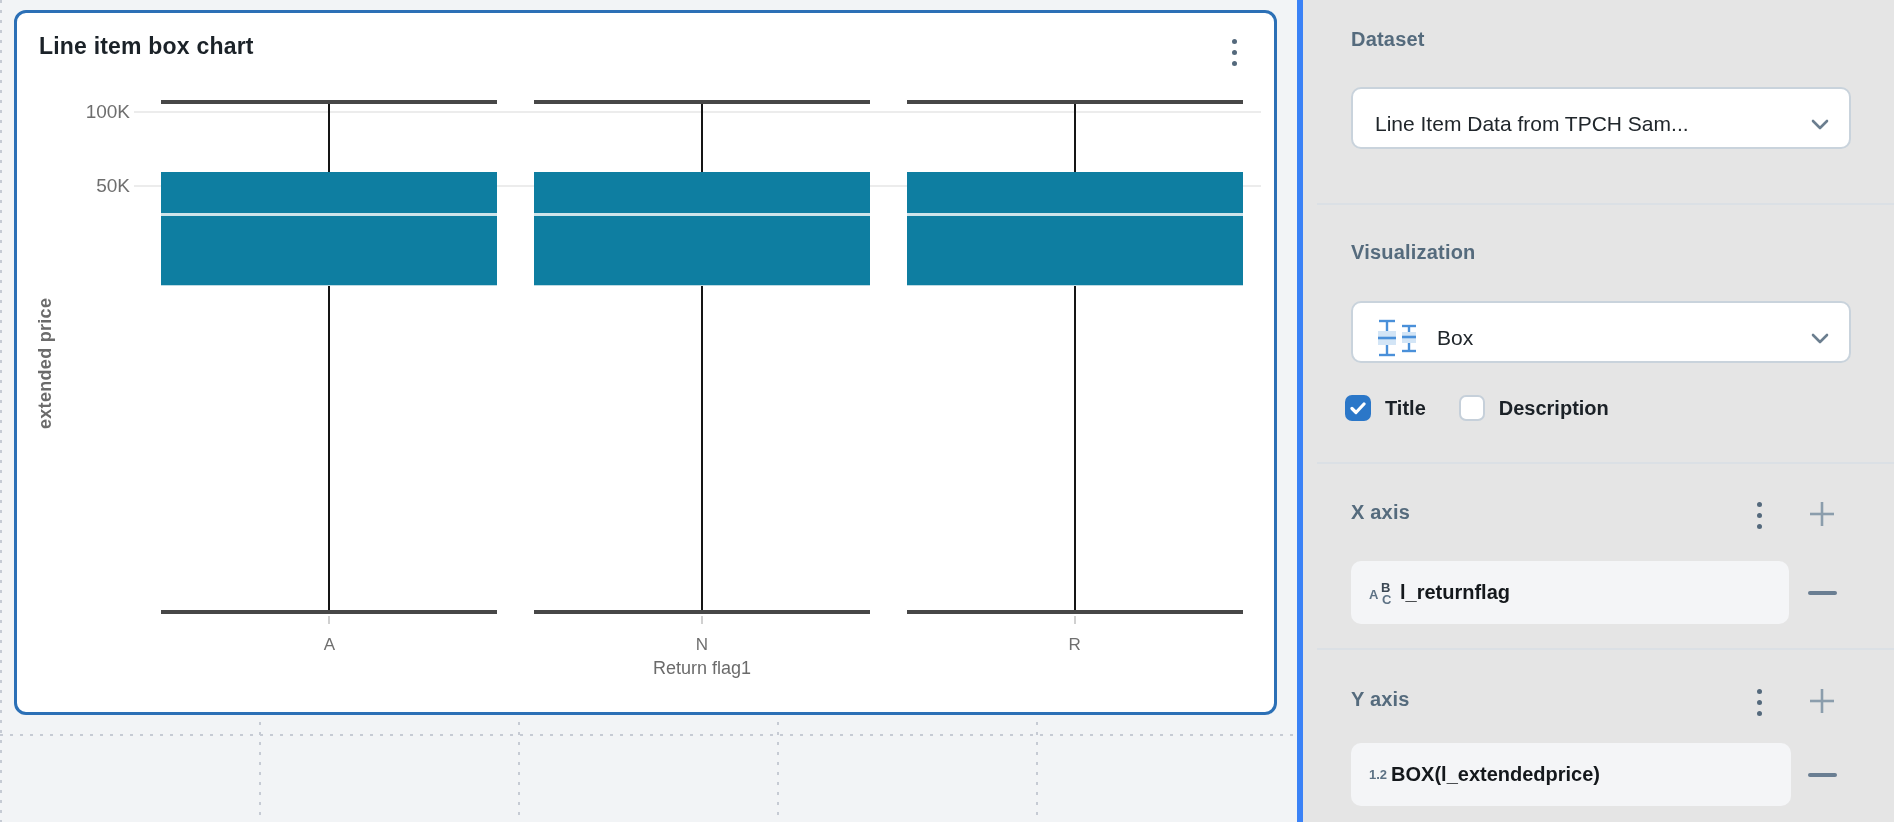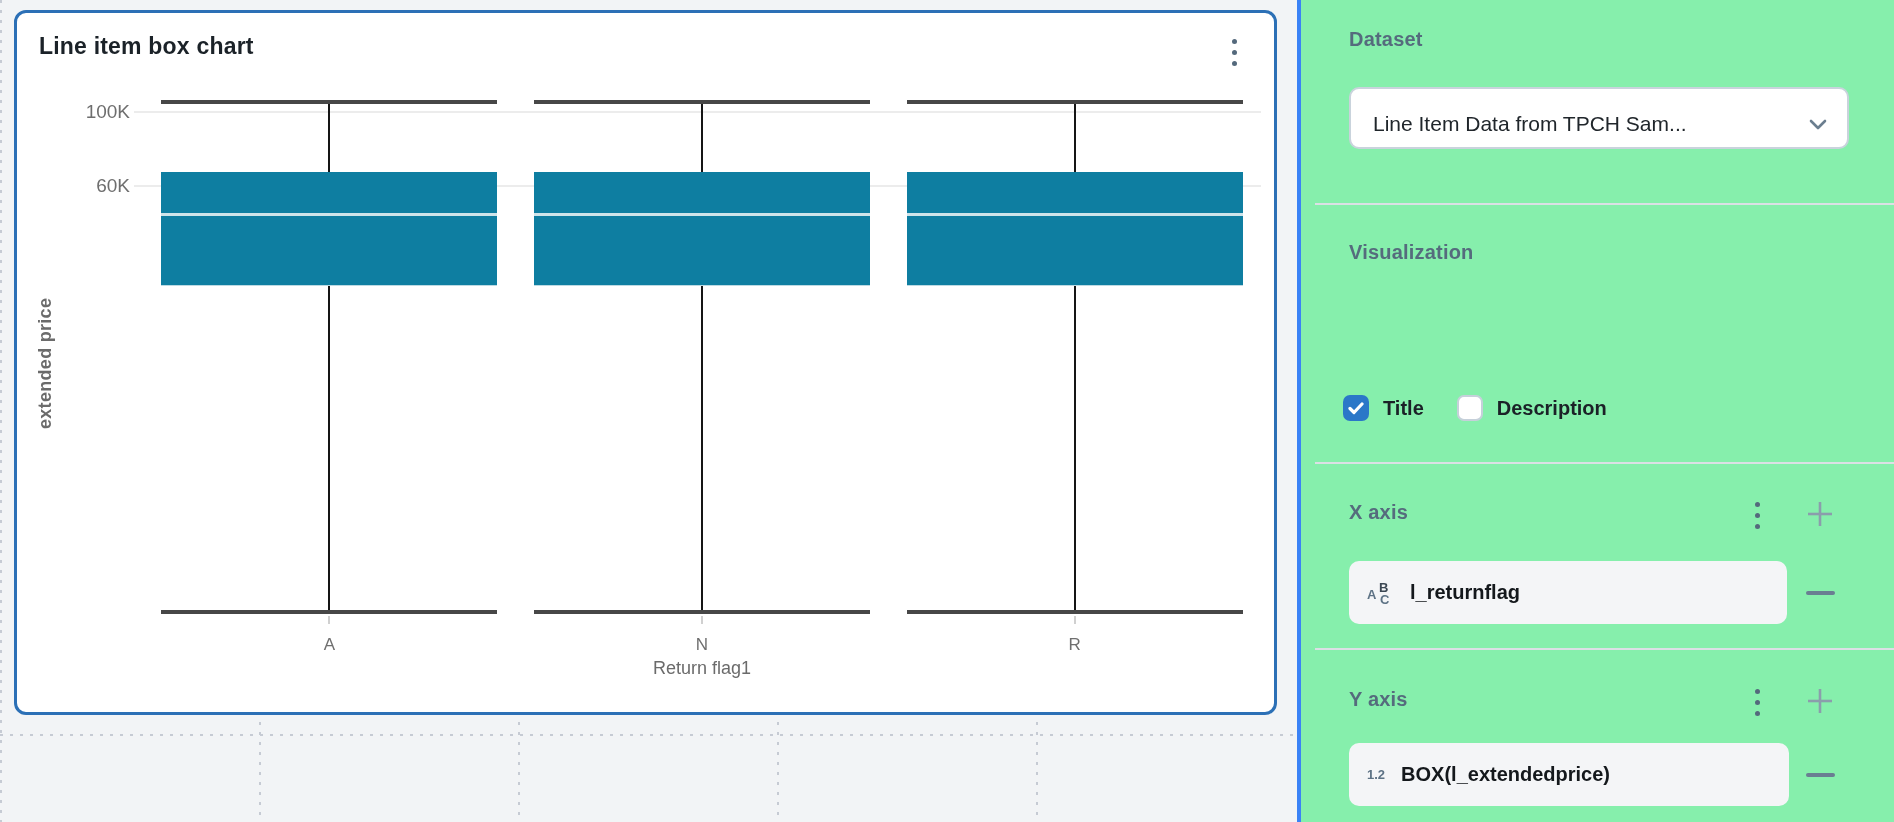--- a/index.html
+++ b/index.html
@@ -53,21 +53,21 @@
     writing-mode:vertical-rl;transform:rotate(180deg);
     font-size:18px;font-weight:700;color:#6b6b6b;letter-spacing:.3px;
   }
   .xaxis-title{
     position:absolute;left:126px;width:1118px;top:645px;text-align:center;
     font-size:18px;font-weight:400;color:#6b6b6b;
   }
   
   .panel{
     position:absolute;left:1297px;top:0;width:597px;height:822px;
-    background:#86efac;border-left:4px solid #3b82f6;box-sizing:border-box;
+    background:#e5e5e5;border-left:6px solid #3b82f6;box-sizing:border-box;
   }
   .sec-heading{
     position:absolute;left:48px;
     font-size:20px;font-weight:700;color:#556b7d;letter-spacing:.2px;
   }
   .dropdown{
     position:absolute;left:48px;width:500px;height:62px;
     border:2px solid #c9d3dc;border-radius:10px;background:#fff;
     display:flex;align-items:center;box-sizing:border-box;
     padding:12px 20px 0 22px;cursor:pointer;
@@ -88,21 +88,21 @@
   .cb-gap{width:33px;}
   .icon-plus{position:absolute;cursor:pointer;}
   .minus-btn{
     position:absolute;width:29px;height:4px;border-radius:2px;background:#6a7e92;cursor:pointer;
   }
   .chip{
     position:absolute;left:48px;width:438px;height:63px;border-radius:10px;
     background:#f4f5f7;display:flex;align-items:center;box-sizing:border-box;
     padding:0 16px 0 18px;cursor:pointer;
   }
-  .chip-label{font-size:20px;font-weight:700;color:#14181c;margin-left:16px;white-space:nowrap;}
+  .chip-label{font-size:20px;font-weight:700;color:#14181c;margin-left:4px;white-space:nowrap;}
   .abc-icon{position:relative;width:27px;height:26px;flex:0 0 auto;}
   .abc-icon .la{position:absolute;left:0;top:7px;font-size:13px;font-weight:700;color:#5d7285;}
   .abc-icon .lb{position:absolute;left:12px;top:0;font-size:13px;font-weight:700;color:#3c4854;}
   .abc-icon .lc{position:absolute;left:13px;top:12px;font-size:13px;font-weight:700;color:#5d7285;}
   .num-icon{font-size:13px;font-weight:700;color:#5d7285;flex:0 0 auto;}
   .viz-icon{flex:0 0 auto;margin-right:16px;}
   .hdr-kebab{position:absolute;}
 </style>
 </head>
 <body style="--accent: #2c70b6; --check-blue: #2b77c8;">
@@ -120,21 +120,21 @@
     <div class="kebab card-kebab">
         <i></i>
         <i></i>
         <i></i>
       </div>
 
     <div class="plot" id="plot">
       <div class="yaxis-title">extended price</div>
       <div class="xaxis-title">Return flag1</div>
     <div class="gridline" style="left: 117px; width: 1127px; top: 171.572px;"></div>
-        <div class="ytick" style="left: 40px; width: 73px; top: 161.572px;">60K</div>
+        <div class="ytick" style="left: 40px; width: 73px; top: 161.572px;">50K</div>
         <div class="gridline" style="left: 117px; width: 1127px; top: 98px;"></div>
         <div class="ytick" style="left: 40px; width: 73px; top: 88px;">100K</div>
         <div class="whisk" style="left: 311.333px; top: 88.8836px; height: 510.1px;"></div>
         <div class="cap" style="left: 144.333px; width: 336px; top: 86.8836px;"></div>
         <div class="cap" style="left: 144.333px; width: 336px; top: 596.983px;"></div>
         <div class="bx" style="left: 144.333px; width: 336px; top: 158.664px; height: 113.851px; background: rgb(14, 126, 161);"></div>
         <div class="med" style="left: 144.333px; width: 336px; top: 200.201px; background: rgb(207, 228, 234);"></div>
         <div class="xtickmark" style="left: 311.333px; top: 602.983px;"></div>
         <div class="xlab" style="left: 272.333px; width: 80px; top: 621px;">A</div>
         <div class="whisk" style="left: 684px; top: 88.8836px; height: 510.1px;"></div>
@@ -161,20 +161,38 @@
   <div class="dropdown" style="top:87px;">
     <span class="dd-text">Line Item Data from TPCH Sam...</span>
     <svg class="chev" width="18" height="11" viewBox="0 0 18 11">
       <polyline points="2,2 9,9 16,2" fill="none" stroke="#6b7e8f" stroke-width="2.6" stroke-linecap="round" stroke-linejoin="round"></polyline>
     </svg>
   </div>
 
   <div class="divider" style="top:203px;"></div>
 
   <div class="sec-heading" style="top:241px;">Visualization</div>
+  <div class="dropdown" style="top:301px;">
+    <svg class="viz-icon" width="46" height="40" viewBox="0 0 46 40">
+      <line x1="12" y1="3" x2="12" y2="37" stroke="#4a90d9" stroke-width="2.4"></line>
+      <line x1="4" y1="3" x2="20" y2="3" stroke="#4a90d9" stroke-width="2.4"></line>
+      <line x1="4" y1="37" x2="20" y2="37" stroke="#4a90d9" stroke-width="2.4"></line>
+      <rect x="3" y="13" width="18" height="14" fill="#d3e5f6" stroke="none"></rect>
+      <line x1="3" y1="20" x2="21" y2="20" stroke="#4a90d9" stroke-width="2.6"></line>
+      <line x1="34" y1="8" x2="34" y2="33" stroke="#4a90d9" stroke-width="2.4"></line>
+      <line x1="27" y1="8" x2="41" y2="8" stroke="#4a90d9" stroke-width="2.4"></line>
+      <line x1="27" y1="33" x2="41" y2="33" stroke="#4a90d9" stroke-width="2.4"></line>
+      <rect x="27" y="14" width="14" height="11" fill="#d3e5f6" stroke="none"></rect>
+      <line x1="27" y1="19" x2="41" y2="19" stroke="#4a90d9" stroke-width="2.6"></line>
+    </svg>
+    <span class="dd-text">Box</span>
+    <svg class="chev" width="18" height="11" viewBox="0 0 18 11">
+      <polyline points="2,2 9,9 16,2" fill="none" stroke="#6b7e8f" stroke-width="2.6" stroke-linecap="round" stroke-linejoin="round"></polyline>
+    </svg>
+  </div>
 
   <div class="cb-row">
     <div class="checkbox checked" id="cb-title">
       <svg width="16" height="13" viewBox="0 0 16 13">
         <polyline points="2,6.5 6,10.5 14,2" fill="none" stroke="#ffffff" stroke-width="3.2" stroke-linecap="round" stroke-linejoin="round"></polyline>
       </svg>
     </div>
     <span class="cb-label">Title</span>
     <span class="cb-gap"></span>
     <div class="checkbox" id="cb-desc">

